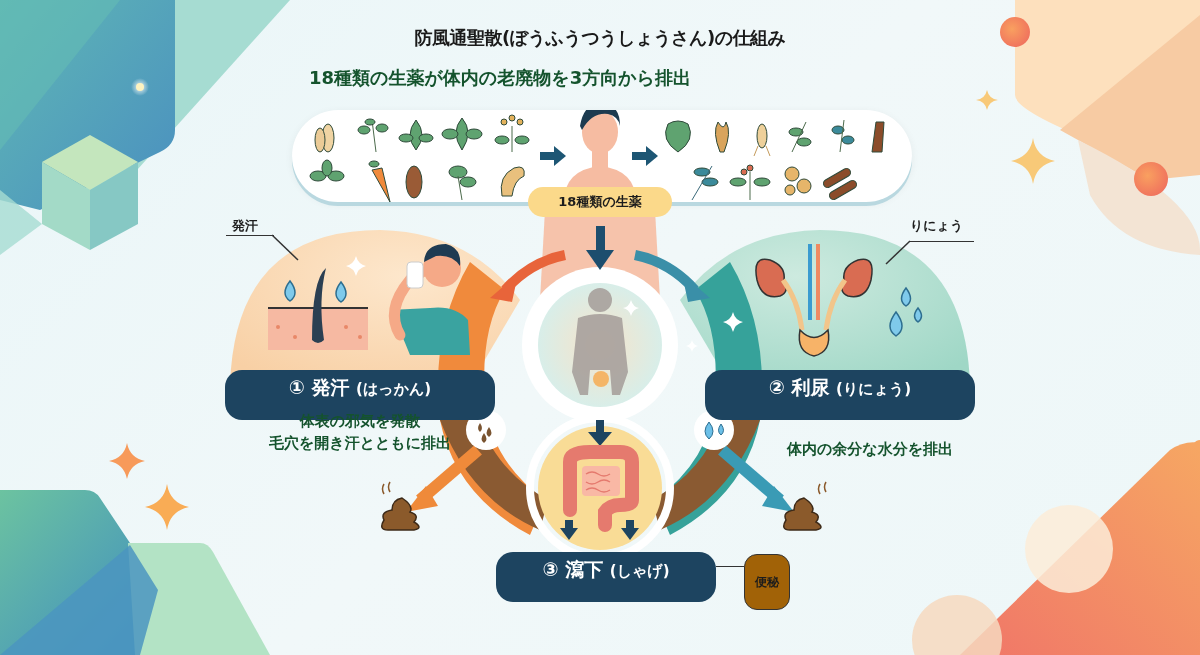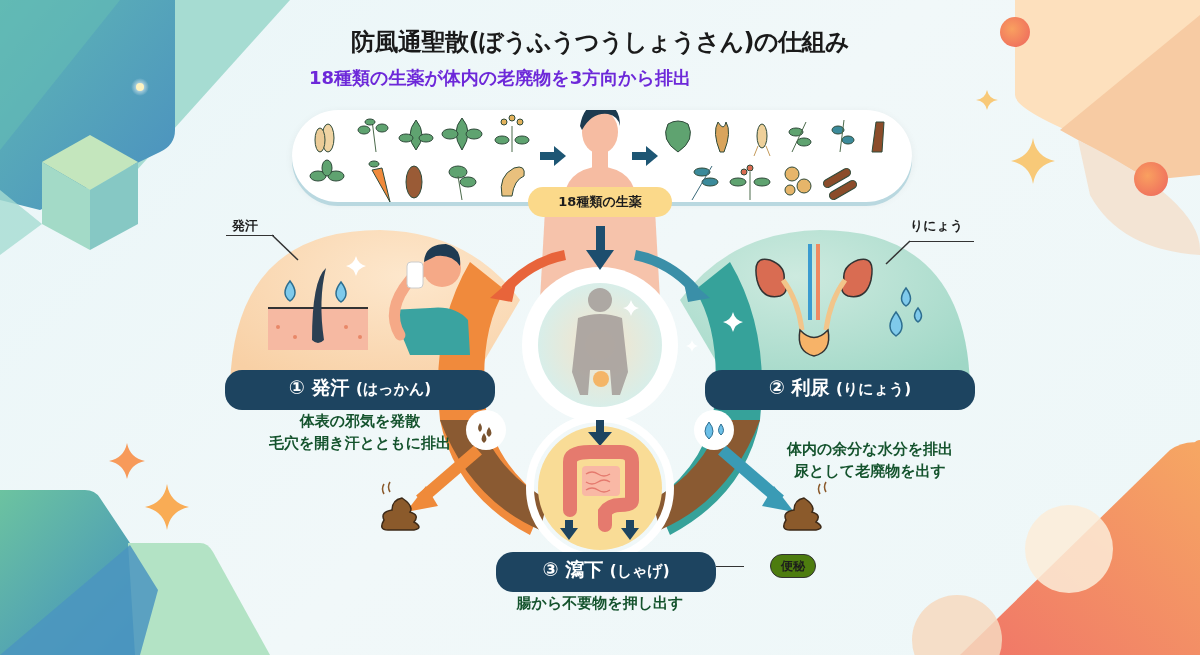--- a/index.html
+++ b/index.html
@@ -1,33 +1,33 @@
 <!DOCTYPE html>
 <html><head>
 <meta charset="utf-8">
 <style>
   html,body{margin:0;padding:0;}
   body{width:1200px;height:655px;overflow:hidden;position:relative;
        background:linear-gradient(135deg,#eaf6f8 0%,#f1f8f9 50%,#edf7f8 100%);
        font-family:"DejaVu Sans","Liberation Sans",sans-serif;color:#1c1c1c;}
   .abs{position:absolute;}
-  .title{left:0;width:1200px;top:26px;text-align:center;font-size:24px;font-weight:bold;letter-spacing:-0.5px;color:#1a1a1a;}
-  .subtitle{left:0;width:1000px;top:66px;text-align:center;font-size:18px;font-weight:bold;color:#6d28d9;}
+  .title{left:0;width:1200px;top:26px;text-align:center;font-size:18px;font-weight:bold;letter-spacing:-0.5px;color:#1a1a1a;}
+  .subtitle{left:0;width:1000px;top:66px;text-align:center;font-size:18px;font-weight:bold;color:#14532d;}
   .herb-panel{left:292px;top:110px;width:620px;height:92px;background:#fff;border-radius:46px;
        box-shadow:0 4px 0 #b9d8e0,0 2px 8px rgba(0,0,0,0.06);}
   .pill-label{left:528px;top:187px;width:144px;height:30px;border-radius:15px;background:#fbd98a;
        text-align:center;line-height:30px;font-size:13px;font-weight:bold;color:#1c1c1c;}
   .callout{font-size:13px;font-weight:bold;color:#1c1c1c;}
   .callout-line{border-top:1.5px solid #333;height:0;}
-  .section-pill{height:40px;border-radius:17px;background:#1d4460;color:#fff;font-weight:bold;
+  .section-pill{height:50px;border-radius:17px;background:#1d4460;color:#fff;font-weight:bold;
        font-size:19px;line-height:34px;text-align:center;}
   .section-pill .small{font-size:15px;}
   .desc{text-align:center;font-weight:bold;font-size:15px;line-height:22px;color:#14532d;}
-  .tag{border:1.5px solid #333;border-radius:13px;background:#4d7c0f;font-size:12px;font-weight:bold;
-       padding:0 10px;height:22px;line-height:22px;margin-left:26px;}
+  .tag{border:1.5px solid #333;border-radius:13px;background:#a16207;font-size:12px;font-weight:bold;
+       padding:16px 10px;height:22px;line-height:22px;}
 </style>
 </head>
 <body>
 
 <svg class="abs" style="left:0;top:0" width="1200" height="655">
   <defs>
     <linearGradient id="gTL" x1="0" y1="0" x2="1" y2="1">
         <stop offset="0" stop-color="#5fb7b5"></stop>
         <stop offset="1" stop-color="#4a8fc0"></stop>
       </linearGradient>
@@ -347,25 +347,23 @@
   <div>毛穴を開き汗とともに排出</div>
 </div>
 
 <div class="abs section-pill" style="left:705px;top:370px;width:270px;">
   <span>②</span>
   <span>利尿</span>
   <span class="small">(りにょう)</span>
 </div>
 <div class="abs desc" style="left:745px;top:410px;width:250px;margin-top:28px;">
   <div>体内の余分な水分を排出</div>
-  <div>尿として老廃物を出す</div>
 </div>
 
 <div class="abs section-pill" style="left:496px;top:552px;width:220px;">
   <span>③</span>
   <span>瀉下</span>
   <span class="small">(しゃげ)</span>
 </div>
 <div class="abs callout-line" style="left:716px;top:566px;width:28px;"></div>
 <div class="abs tag" style="left:744px;top:554px;">便秘</div>
 <div class="abs desc" style="left:480px;top:592px;width:240px;">
-  <div>腸から不要物を押し出す</div>
 </div>
 
 </body></html>

